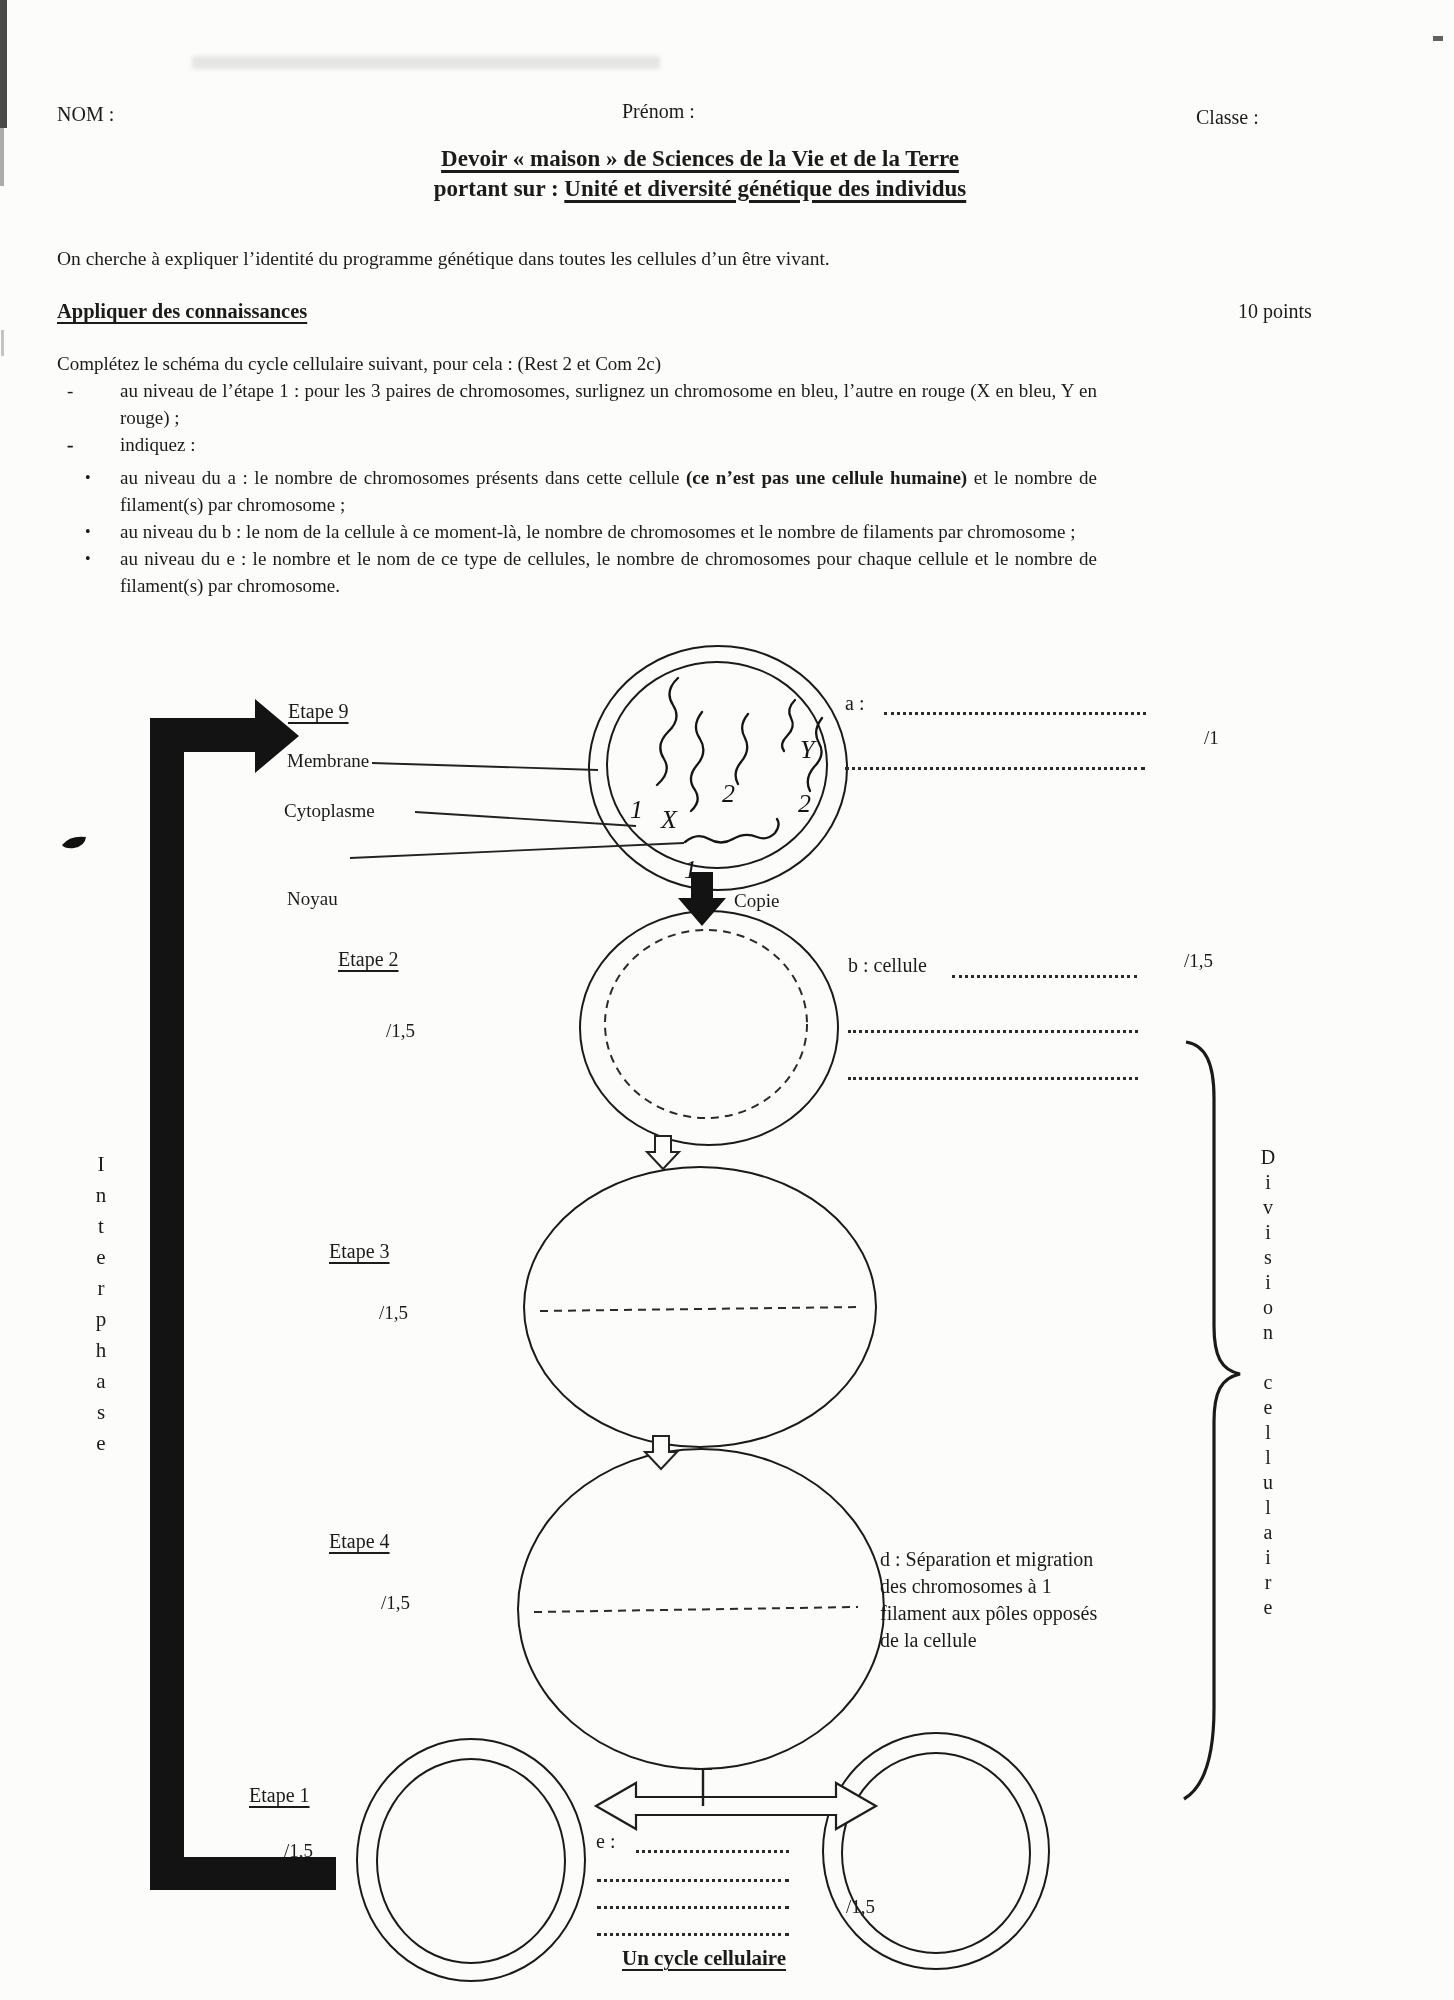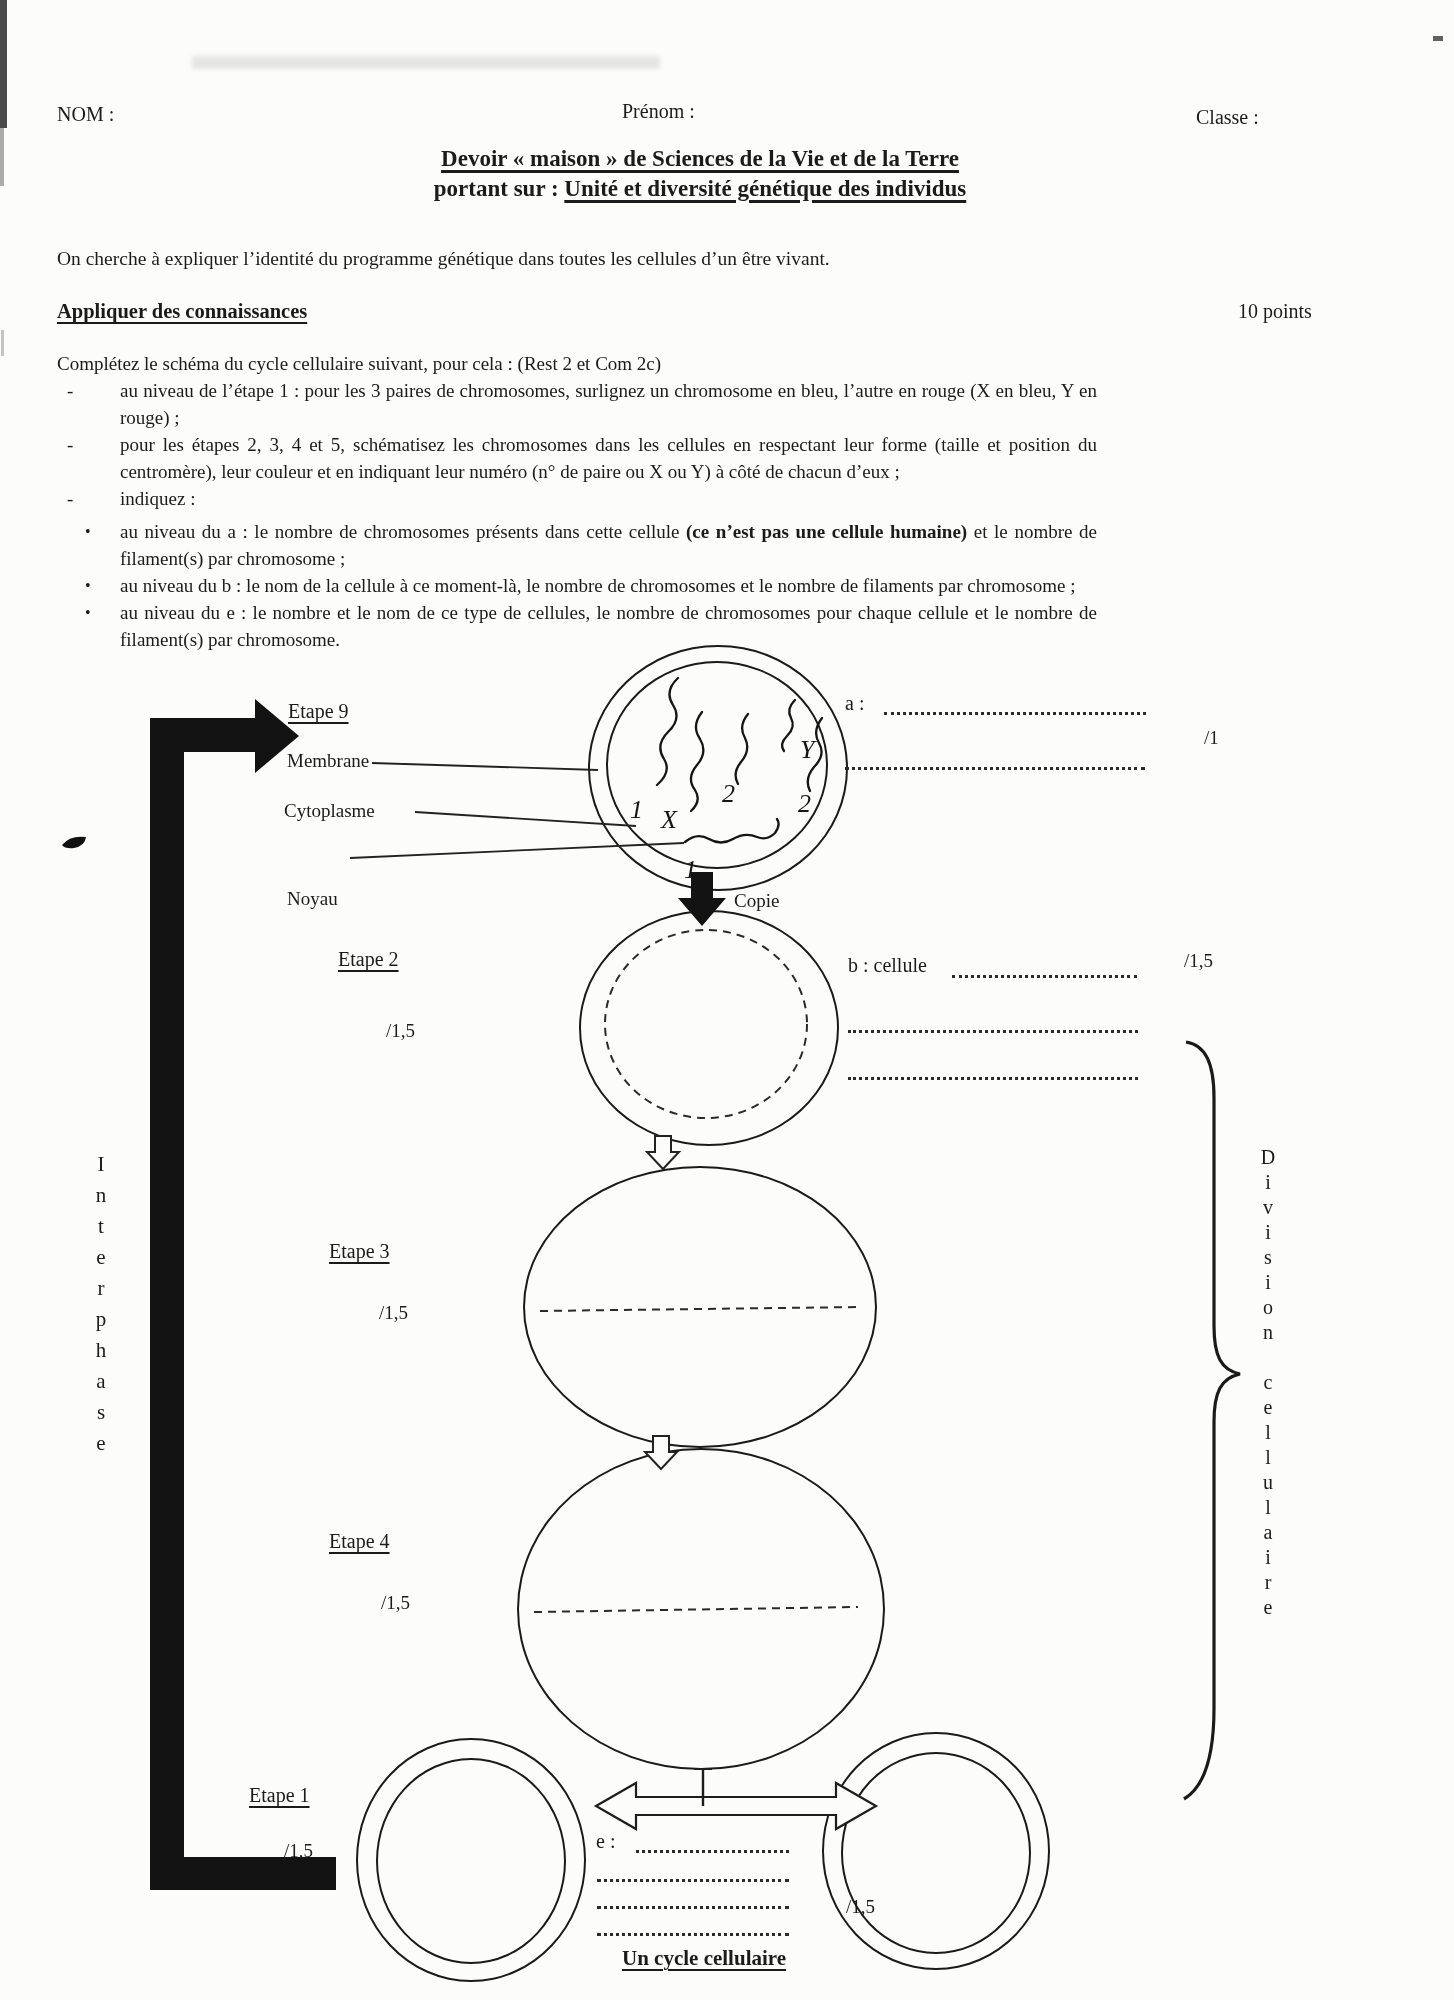--- a/index.html
+++ b/index.html
@@ -81,21 +81,20 @@
   <div id="points" class="abs">10 points</div>
 
   <div id="instr" class="abs">
     <div class="lead">Complétez le schéma du cycle cellulaire suivant, pour cela : (Rest 2 et Com 2c)</div>
     <div class="item">
       <span class="marker">-</span>
       <span>au niveau de l’étape 1 : pour les 3 paires de chromosomes, surlignez un chromosome en bleu, l’autre en rouge (X en bleu, Y en rouge) ;</span>
     </div>
     <div class="item">
       <span class="marker">-</span>
-      <span>pour les étapes 2, 3, 4 et 5, schématisez les chromosomes dans les cellules en respectant leur forme (taille et position du centromère), leur couleur et en indiquant leur numéro (n° de paire ou X ou Y) à côté de chacun d’eux ;</span>
     </div>
     <div class="item">
       <span class="marker">-</span>
       <span>indiquez :</span>
     </div>
     <div class="item bullet mt">
       <span class="marker">•</span>
       <span><span>au niveau du a : le nombre de chromosomes présents dans cette cellule </span><span class="b">(ce n’est pas une cellule humaine)</span><span> et le nombre de filament(s) par chromosome ;</span></span>
     </div>
     <div class="item bullet">
@@ -187,20 +186,26 @@
   <div class="abs score" style="left:386px; top:1020px;">/1,5</div>
   <div class="abs anno" style="left:848px; top:952px;">b : cellule</div>
   <div class="dotline" style="left:952px; top:975px; width:185px;"></div>
   <div class="abs score" style="left:1184px; top:950px;">/1,5</div>
   <div class="dotline" style="left:848px; top:1030px; width:290px;"></div>
   <div class="dotline" style="left:848px; top:1077px; width:290px;"></div>
 
   <div class="abs score" style="left:379px; top:1302px;">/1,5</div>
 
   <div class="abs score" style="left:381px; top:1592px;">/1,5</div>
+  <div class="abs anno" style="left:880px; top:1546px;">
+    <div>d : Séparation et migration</div>
+    <div>des chromosomes à 1</div>
+    <div>filament aux pôles opposés</div>
+    <div>de la cellule</div>
+  </div>
 
   <div class="abs score" style="left:284px; top:1840px;">/1,5</div>
   <div class="abs anno" style="left:596px; top:1828px;">e :</div>
   <div class="dotline" style="left:636px; top:1850px; width:153px;"></div>
   <div class="dotline" style="left:597px; top:1879px; width:192px;"></div>
   <div class="dotline" style="left:597px; top:1906px; width:192px;"></div>
   <div class="dotline" style="left:597px; top:1933px; width:192px;"></div>
   <div class="abs score" style="left:846px; top:1896px;">/1,5</div>
 
   <div id="interphase" class="vtext">Interphase</div>

